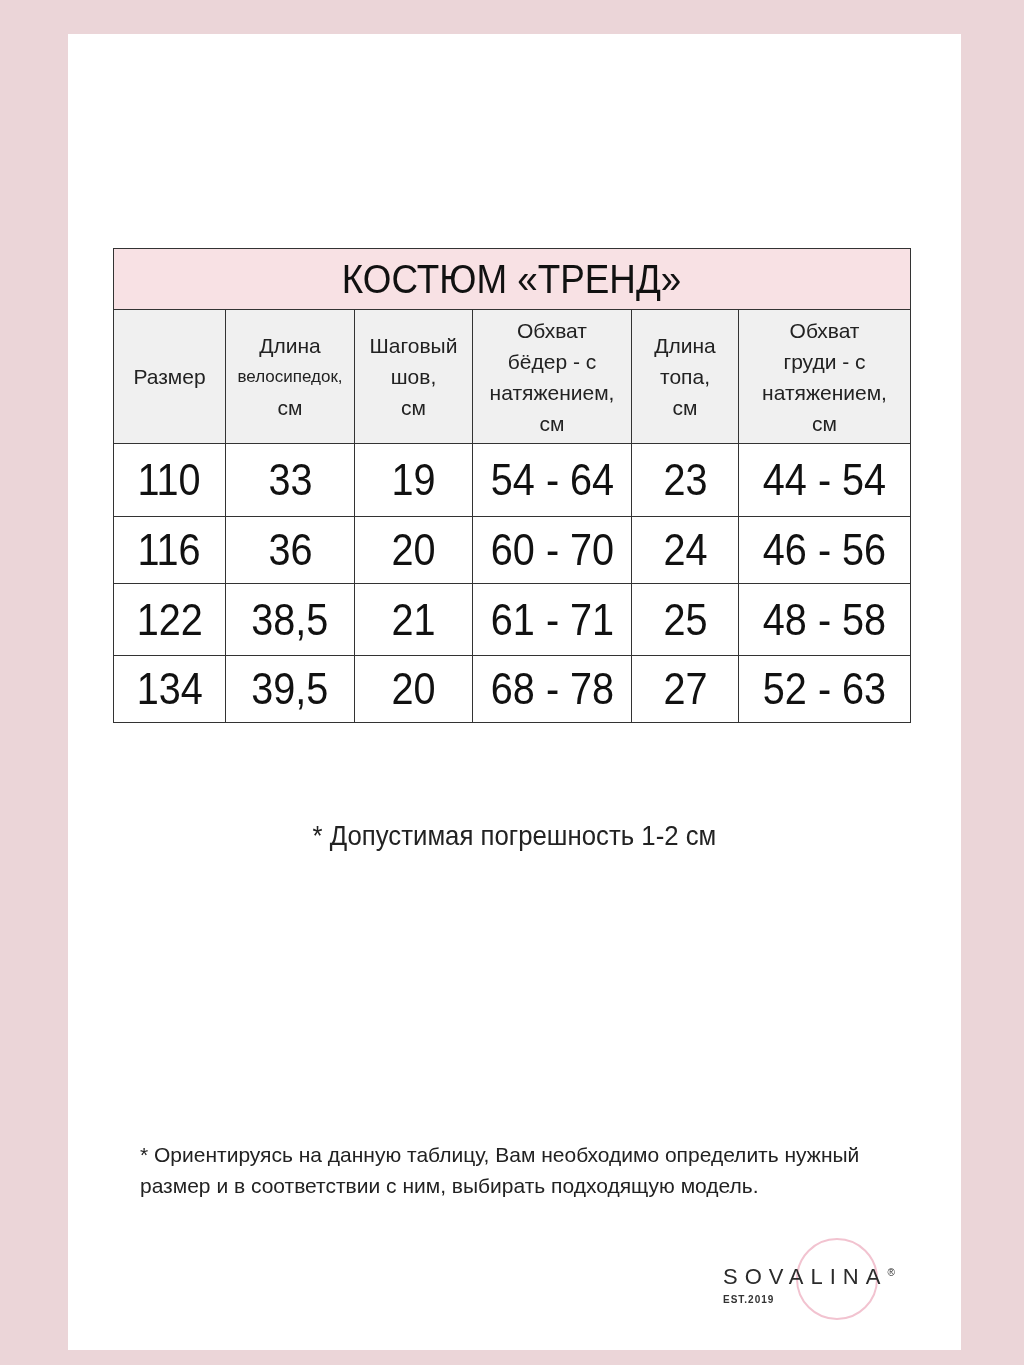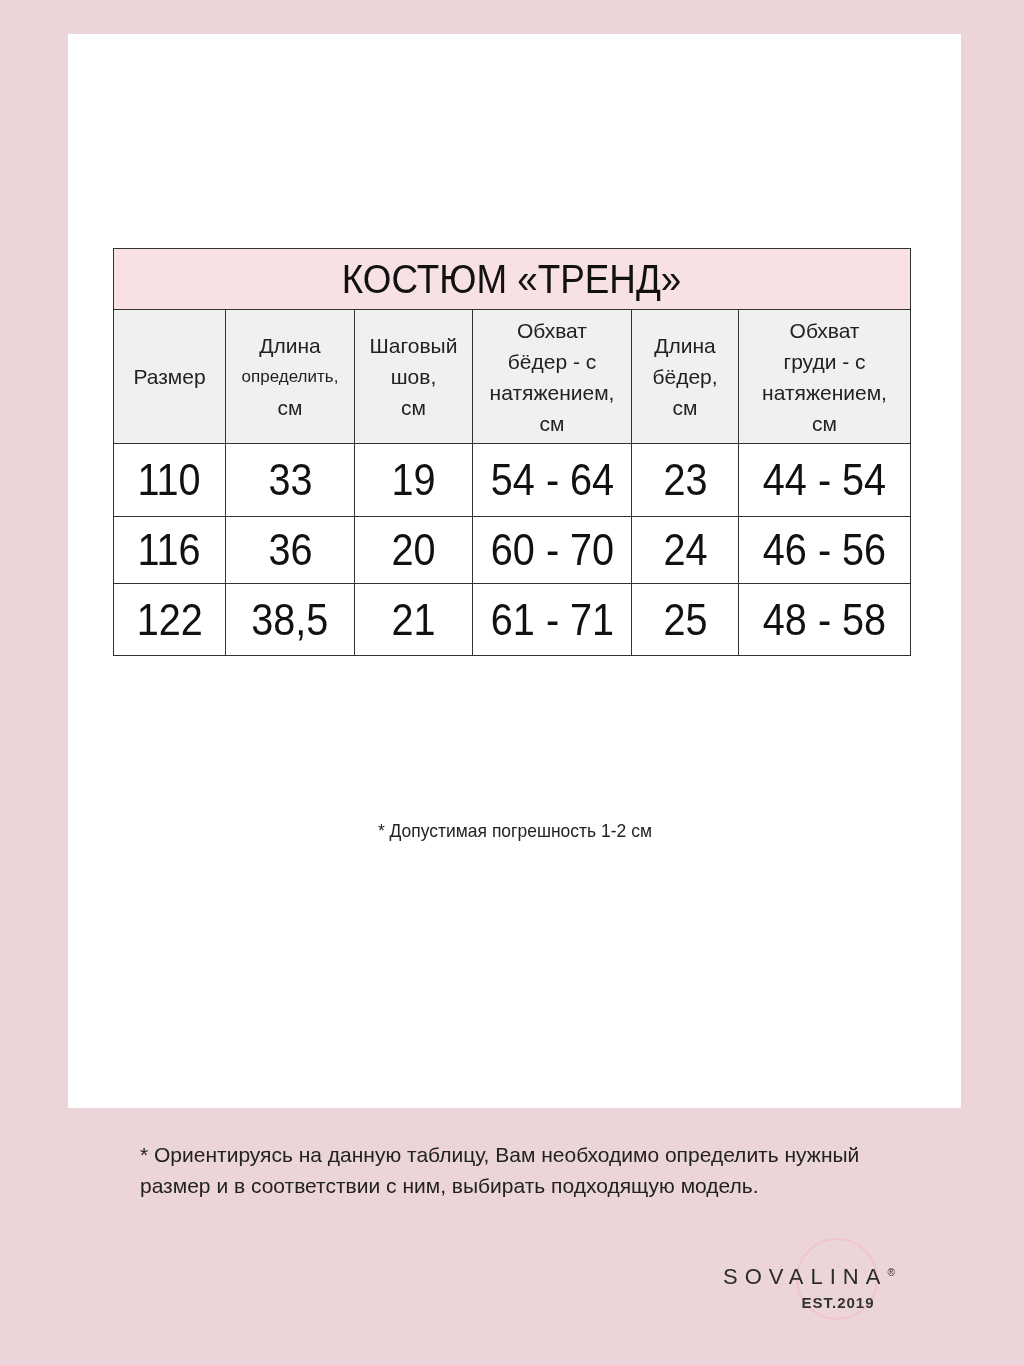--- a/index.html
+++ b/index.html
@@ -6,21 +6,21 @@
   body {
     width:1024px; height:1365px;
     background:#ebd5d8;
     position:relative;
     font-family:"Liberation Sans", sans-serif;
     color:#111;
     overflow:hidden;
   }
   .page {
     position:absolute; left:68px; top:34px;
-    width:893px; height:1074px;
+    width:893px; height:1316px;
     background:#ffffff;
   }
   table.size {
     position:absolute; left:45px; top:214px;
     width:797px;
     border-collapse:collapse;
     table-layout:fixed;
   }
   table.size td, table.size th {
     border:1px solid #333;
@@ -45,21 +45,21 @@
   }
   .head-row th .l { display:block; }
   .data-row td {
     font-size:44px;
     height:66px;
   }
   .data-row td span { display:inline-block; transform:scaleX(0.9); }
   .note {
     position:absolute; left:0; width:893px;
     text-align:center;
-    font-size:19px; color:#222;
+    font-size:28px; color:#222;
   }
   .note span { display:inline-block; transform:scaleX(0.92); }
   .note-bottom {
     position:absolute; left:72px; top:1105px;
     width:760px;
     font-size:21px; line-height:31px; color:#222;
   }
   .logo {
     position:absolute; left:655px; top:1200px;
     width:230px; height:90px;
@@ -70,22 +70,22 @@
     border:2px solid #f2c3d0;
     border-radius:50%;
   }
   .logo .brand {
     position:absolute; left:0; top:30px; width:230px;
     font-size:22px; letter-spacing:7px; color:#2b2b2b;
   }
   .logo .brand sup { font-size:10px; letter-spacing:0; }
   .logo .est {
     position:absolute; left:0; top:60px; width:230px;
-    text-align:center;
-    font-size:15px; font-weight:bold; color:#333; letter-spacing:1px;
+    text-align:left;
+    font-size:10px; font-weight:bold; color:#333; letter-spacing:1px;
   }
 </style>
 </head>
 <body>
 
 <div class="page">
   <table class="size">
     <colgroup>
       <col style="width:112px">
         <col style="width:129px">
@@ -97,37 +97,37 @@
     <tbody>
         <tr class="title-row">
       <th colspan="6"><span>КОСТЮМ «ТРЕНД»</span></th>
     </tr>
     <tr class="head-row">
       <th>
             <span class="l">Размер</span>
           </th>
       <th>
         <span class="l">Длина</span>
-        <span class="l" style="font-size:17px">определить,</span>
+        <span class="l" style="font-size:17px">велосипедок,</span>
         <span class="l">см</span>
       </th>
       <th>
         <span class="l">Шаговый</span>
         <span class="l">шов,</span>
         <span class="l">см</span>
       </th>
       <th>
         <span class="l">Обхват</span>
         <span class="l">бёдер - с</span>
         <span class="l">натяжением,</span>
         <span class="l">см</span>
       </th>
       <th>
         <span class="l">Длина</span>
-        <span class="l">бёдер,</span>
+        <span class="l">топа,</span>
         <span class="l">см</span>
       </th>
       <th>
         <span class="l">Обхват</span>
         <span class="l">груди - с</span>
         <span class="l">натяжением,</span>
         <span class="l">см</span>
       </th>
     </tr>
     <tr class="data-row" style="height:73px">
@@ -147,20 +147,28 @@
       <td><span>46 - 56</span></td>
     </tr>
     <tr class="data-row" style="height:72px">
       <td><span>122</span></td>
       <td><span>38,5</span></td>
       <td><span>21</span></td>
       <td><span>61 - 71</span></td>
       <td><span>25</span></td>
       <td><span>48 - 58</span></td>
     </tr>
+    <tr class="data-row" style="height:67px">
+      <td><span>134</span></td>
+      <td><span>39,5</span></td>
+      <td><span>20</span></td>
+      <td><span>68 - 78</span></td>
+      <td><span>27</span></td>
+      <td><span>52 - 63</span></td>
+    </tr>
   </tbody>
     </table>
 
   <div class="note" style="top:786px"><span>* Допустимая погрешность 1-2 см</span></div>
   <div class="note-bottom">* Ориентируясь на данную таблицу, Вам необходимо определить нужный размер и в соответствии с ним, выбирать подходящую модель.</div>
 
   <div class="logo">
     <div class="ring"></div>
     <div class="brand"><span>SOVALINA</span><sup>®</sup></div>
     <div class="est">EST.2019</div>

